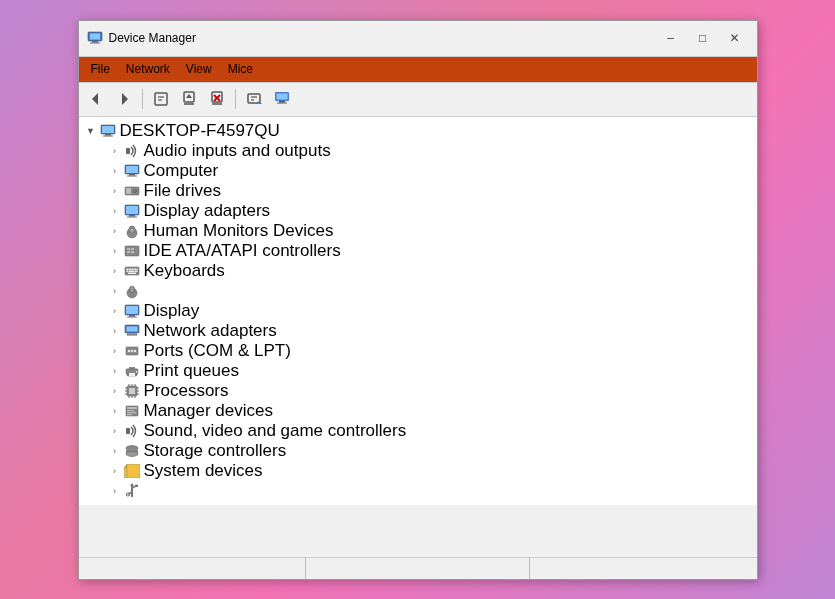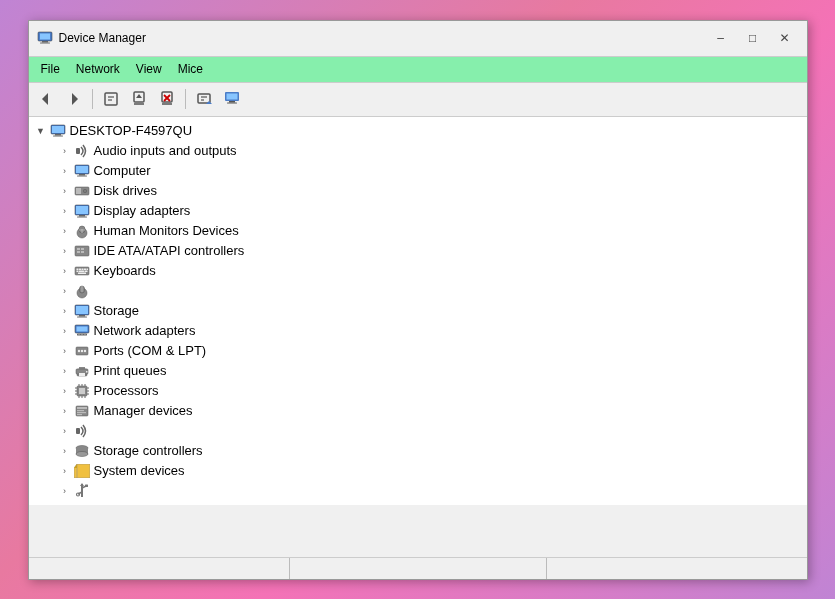--- a/index.html
+++ b/index.html
@@ -6,21 +6,21 @@
     body {
       width: 835px;
       height: 599px;
       background: linear-gradient(135deg, #c084d4 0%, #e879a0 40%, #f472b6 60%, #c084d4 100%);
       display: flex;
       align-items: center;
       justify-content: center;
       font-family: 'Segoe UI', Tahoma, Geneva, Verdana, sans-serif;
     }
     .window {
-      width: 780px;
+      width: 680px;
       height: 560px;
       background: #f0f0f0;
       border: 1px solid #999;
       box-shadow: 2px 2px 10px rgba(0,0,0,0.3);
       display: flex;
       flex-direction: column;
     }
     .title-bar {
       background: #f0f0f0;
       padding: 6px 8px;
@@ -58,21 +58,21 @@
       display: flex;
       align-items: center;
       justify-content: center;
       font-size: 12px;
       color: #444;
     }
     .menu-bar {
       display: flex;
       align-items: center;
       padding: 2px 4px;
-      background: #86efac;
+      background: #c2410c;
       border-bottom: 1px solid #ccc;
       height: 26px;
     }
     .menu-item {
       padding: 2px 8px;
       font-size: 12px;
       cursor: pointer;
       color: #000;
     }
     .toolbar {
@@ -132,21 +132,21 @@
     .item-icon {
       width: 18px;
       height: 18px;
       display: flex;
       align-items: center;
       justify-content: center;
       flex-shrink: 0;
       margin-right: 3px;
     }
     .item-label {
-      font-size: 13px;
+      font-size: 17px;
     }
     .root-item {
       padding-left: 4px;
     }
     .child-item {
       padding-left: 28px;
     }
     .status-bar {
       height: 22px;
       background: #f0f0f0;
@@ -314,21 +314,21 @@
       <div class="tree-item child-item">
         <div class="expand-btn">›</div>
         <div class="item-icon">
           <svg width="16" height="14" viewBox="0 0 16 14">
             <rect x="1" y="3" width="14" height="8" rx="1" fill="#888" stroke="#555" stroke-width="0.5"></rect>
             <rect x="2" y="4" width="5" height="6" fill="#bbb"></rect>
             <circle cx="11" cy="7" r="2" fill="#666"></circle>
             <circle cx="11" cy="7" r="0.8" fill="#999"></circle>
           </svg>
         </div>
-        <span class="item-label">Disk drives</span>
+        <span class="item-label">File drives</span>
       </div>
 
       <div class="tree-item child-item">
         <div class="expand-btn">›</div>
         <div class="item-icon">
           <svg width="16" height="16" viewBox="0 0 16 16">
             <rect x="1" y="2" width="14" height="10" rx="1" fill="#4a7cc7" stroke="#333" stroke-width="0.5"></rect>
             <rect x="2" y="3" width="12" height="8" fill="#87c5ff"></rect>
             <rect x="5" y="12" width="6" height="1.5" fill="#666"></rect>
             <rect x="3" y="13.5" width="10" height="1" rx="0.5" fill="#666"></rect>
@@ -397,21 +397,21 @@
       <div class="tree-item child-item">
         <div class="expand-btn">›</div>
         <div class="item-icon">
           <svg width="16" height="16" viewBox="0 0 16 16">
             <rect x="1" y="2" width="14" height="10" rx="1" fill="#4a7cc7" stroke="#333" stroke-width="0.5"></rect>
             <rect x="2" y="3" width="12" height="8" fill="#87c5ff"></rect>
             <rect x="5" y="12" width="6" height="1.5" fill="#666"></rect>
             <rect x="3" y="13.5" width="10" height="1" rx="0.5" fill="#666"></rect>
           </svg>
         </div>
-        <span class="item-label">Storage</span>
+        <span class="item-label">Display</span>
       </div>
 
       <div class="tree-item child-item">
         <div class="expand-btn">›</div>
         <div class="item-icon">
           <svg width="16" height="16" viewBox="0 0 16 16">
             <rect x="1" y="2" width="14" height="8" rx="1" fill="#4a7cc7" stroke="#333" stroke-width="0.5"></rect>
             <rect x="2.5" y="3.5" width="11" height="5" fill="#87c5ff"></rect>
             <rect x="3" y="10.5" width="10" height="2" rx="0.5" fill="#666"></rect>
             <circle cx="5" cy="11.5" r="0.7" fill="#aaa"></circle>
@@ -488,20 +488,21 @@
 
       <div class="tree-item child-item">
         <div class="expand-btn">›</div>
         <div class="item-icon">
           <svg width="16" height="16" viewBox="0 0 16 16">
             <rect x="2" y="5" width="4" height="6" rx="1" fill="#666"></rect>
             <path d="M7 4 Q11 8 7 12" fill="none" stroke="#666" stroke-width="1.5"></path>
             <path d="M9 2 Q14 8 9 14" fill="none" stroke="#666" stroke-width="1.5"></path>
           </svg>
         </div>
+        <span class="item-label">Sound, video and game controllers</span>
       </div>
 
       <div class="tree-item child-item">
         <div class="expand-btn">›</div>
         <div class="item-icon">
           <svg width="16" height="16" viewBox="0 0 16 16">
             <ellipse cx="8" cy="5" rx="6" ry="2.5" fill="#888" stroke="#555" stroke-width="0.5"></ellipse>
             <rect x="2" y="5" width="12" height="6" fill="#888" stroke="#555" stroke-width="0"></rect>
             <ellipse cx="8" cy="11" rx="6" ry="2.5" fill="#999" stroke="#555" stroke-width="0.5"></ellipse>
           </svg>

